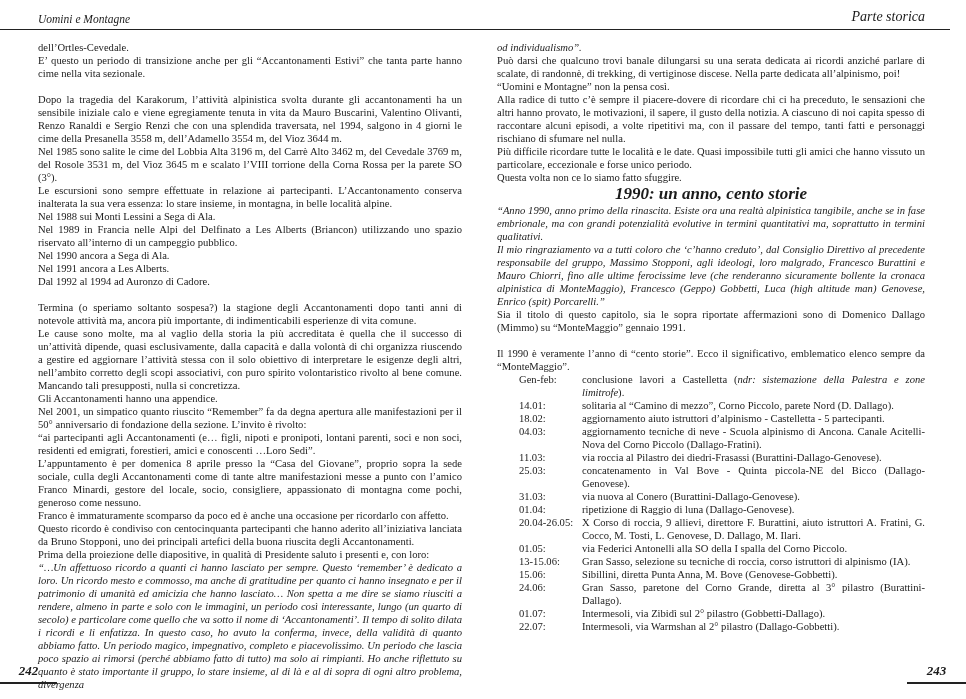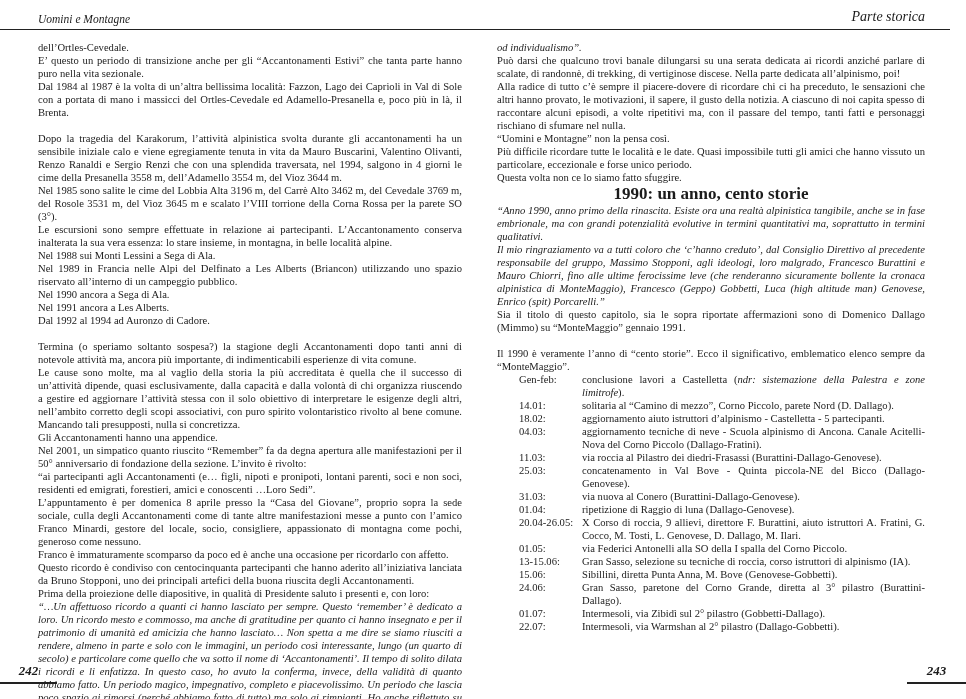--- a/index.html
+++ b/index.html
@@ -28,20 +28,21 @@
   .page-right { left:497px; width:428px; }
   .page p { margin:0; }
   .gap { margin-top:13px !important; }
   .italic { font-style:italic; }
   .heading {
     margin:48px 0 16px 0;
     text-align:center;
     font-weight:bold;
     font-size:17px;
     line-height:20px;
+    font-style:italic;
   }
   .event-list { margin-top:0;margin-left:22px; }
   .event-row { display:flex; }
   .event-date { flex:0 0 63px; }
   .event-desc { flex:1 1 auto; text-align:justify; }
   .pagenum {
     position:absolute; bottom:15px;
     font-weight:bold; font-style:italic; font-size:13px;
     border-bottom:2.2px solid #222;
     padding:0 0 3px 0; text-align:center;margin-top:10px;
@@ -54,22 +55,21 @@
 
 <div class="spread">
 
   <div class="running-header">
     <span class="hdr-left">Uomini e Montagne</span>
     <span class="hdr-right">Parte storica</span>
   </div>
 
   <div class="page page-left">
     <p>dell’Ortles-Cevedale.</p>
-    <p>E’ questo un periodo di transizione anche per gli “Accantonamenti Estivi” che tanta parte hanno puro nella vita sezionale.</p>
-    <p>Dal 1984 al 1987 è la volta di un’altra bellissima località: Fazzon, Lago dei Caprioli in Val di Sole con a portata di mano i massicci del Ortles-Cevedale ed Adamello-Presanella e, poco più in là, il Brenta.</p>
+    <p>E’ questo un periodo di transizione anche per gli “Accantonamenti Estivi” che tanta parte hanno cime nella vita sezionale.</p>
     <p class="gap">Dopo la tragedia del Karakorum, l’attività alpinistica svolta durante gli accantonamenti ha un sensibile iniziale calo e viene egregiamente tenuta in vita da Mauro Buscarini, Valentino Olivanti, Renzo Ranaldi e Sergio Renzi che con una splendida traversata, nel 1994, salgono in 4 giorni le cime della Presanella 3558 m, dell’Adamello 3554 m, del Vioz 3644 m.</p>
     <p>Nel 1985 sono salite le cime del Lobbia Alta 3196 m, del Carrè Alto 3462 m, del Cevedale 3769 m, del Rosole 3531 m, del Vioz 3645 m e scalato l’VIII torrione della Corna Rossa per la parete SO (3°).</p>
     <p>Le escursioni sono sempre effettuate in relazione ai partecipanti. L’Accantonamento conserva inalterata la sua vera essenza: lo stare insieme, in montagna, in belle località alpine.</p>
     <p>Nel 1988 sui Monti Lessini a Sega di Ala.</p>
     <p>Nel 1989 in Francia nelle Alpi del Delfinato a Les Alberts (Briancon) utilizzando uno spazio riservato all’interno di un campeggio pubblico.</p>
     <p>Nel 1990 ancora a Sega di Ala.</p>
     <p>Nel 1991 ancora a Les Alberts.</p>
     <p>Dal 1992 al 1994 ad Auronzo di Cadore.</p>
     <p class="gap">Termina (o speriamo soltanto sospesa?) la stagione degli Accantonamenti dopo tanti anni di notevole attività ma, ancora più importante, di indimenticabili esperienze di vita comune.</p>
     <p>Le cause sono molte, ma al vaglio della storia la più accreditata è quella che il successo di un’attività dipende, quasi esclusivamente, dalla capacità e dalla volontà di chi organizza riuscendo a gestire ed aggiornare l’attività stessa con il solo obiettivo di interpretare le esigenze degli altri, nell’ambito corretto degli scopi associativi, con puro spirito volontaristico rivolto al bene comune. Mancando tali presupposti, nulla si concretizza.</p>
@@ -79,22 +79,22 @@
     <p>L’appuntamento è per domenica 8 aprile presso la “Casa del Giovane”, proprio sopra la sede sociale, culla degli Accantonamenti come di tante altre manifestazioni messe a punto con l’amico Franco Minardi, gestore del locale, socio, consigliere, appassionato di montagna come pochi, generoso come nessuno.</p>
     <p>Franco è immaturamente scomparso da poco ed è anche una occasione per ricordarlo con affetto.</p>
     <p>Questo ricordo è condiviso con centocinquanta partecipanti che hanno aderito all’iniziativa lanciata da Bruno Stopponi, uno dei principali artefici della buona riuscita degli Accantonamenti.</p>
     <p>Prima della proiezione delle diapositive, in qualità di Presidente saluto i presenti e, con loro:</p>
     <p class="italic">“…Un affettuoso ricordo a quanti ci hanno lasciato per sempre. Questo ‘remember’ è dedicato a loro. Un ricordo mesto e commosso, ma anche di gratitudine per quanto ci hanno insegnato e per il patrimonio di umanità ed amicizia che hanno lasciato… Non spetta a me dire se siamo riusciti a rendere, almeno in parte e solo con le immagini, un periodo così interessante, lungo (un quarto di secolo) e particolare come quello che va sotto il nome di ‘Accantonamenti’. Il tempo di solito dilata i ricordi e li enfatizza. In questo caso, ho avuto la conferma, invece, della validità di quanto abbiamo fatto. Un periodo magico, impegnativo, completo e piacevolissimo. Un periodo che lascia poco spazio ai rimorsi (perché abbiamo fatto di tutto) ma solo ai rimpianti. Ho anche riflettuto su quanto è stato importante il gruppo, lo stare insieme, al di là e al di sopra di ogni altro problema, divergenza</p>
   </div>
 
   <div class="page page-right">
     <p class="italic">od individualismo”.</p>
     <p>Può darsi che qualcuno trovi banale dilungarsi su una serata dedicata ai ricordi anziché parlare di scalate, di randonnè, di trekking, di vertiginose discese. Nella parte dedicata all’alpinismo, poi!</p>
+    <p>“Uomini e Montagne” non la pensa così.</p>
     <p>Alla radice di tutto c’è sempre il piacere-dovere di ricordare chi ci ha preceduto, le sensazioni che altri hanno provato, le motivazioni, il sapere, il gusto della notizia. A ciascuno di noi capita spesso di raccontare alcuni episodi, a volte ripetitivi ma, con il passare del tempo, tanti fatti e personaggi rischiano di sfumare nel nulla.</p>
-    <p>“Uomini e Montagne” non la pensa così.</p>
     <p>Più difficile ricordare tutte le località e le date. Quasi impossibile tutti gli amici che hanno vissuto un particolare, eccezionale e forse unico periodo.</p>
     <p>Questa volta non ce lo siamo fatto sfuggire.</p>
 
     <p class="heading">1990: un anno, cento storie</p>
 
     <p class="italic">“Anno 1990, anno primo della rinascita. Esiste ora una realtà alpinistica tangibile, anche se in fase embrionale, ma con grandi potenzialità evolutive in termini quantitativi ma, soprattutto in termini qualitativi.</p>
     <p class="italic">Il mio ringraziamento va a tutti coloro che ‘c’hanno creduto’, dal Consiglio Direttivo al precedente responsabile del gruppo, Massimo Stopponi, agli ideologi, loro malgrado, Francesco Burattini e Mauro Chiorri, fino alle ultime ferocissime leve (che renderanno sicuramente bollente la cronaca alpinistica di MonteMaggio), Francesco (Geppo) Gobbetti, Luca (high altitude man) Genovese, Enrico (spit) Porcarelli.”</p>
     <p>Sia il titolo di questo capitolo, sia le sopra riportate affermazioni sono di Domenico Dallago (Mimmo) su “MonteMaggio” gennaio 1991.</p>
     <p class="gap">Il 1990 è veramente l’anno di “cento storie”. Ecco il significativo, emblematico elenco sempre da “MonteMaggio”.</p>
 

